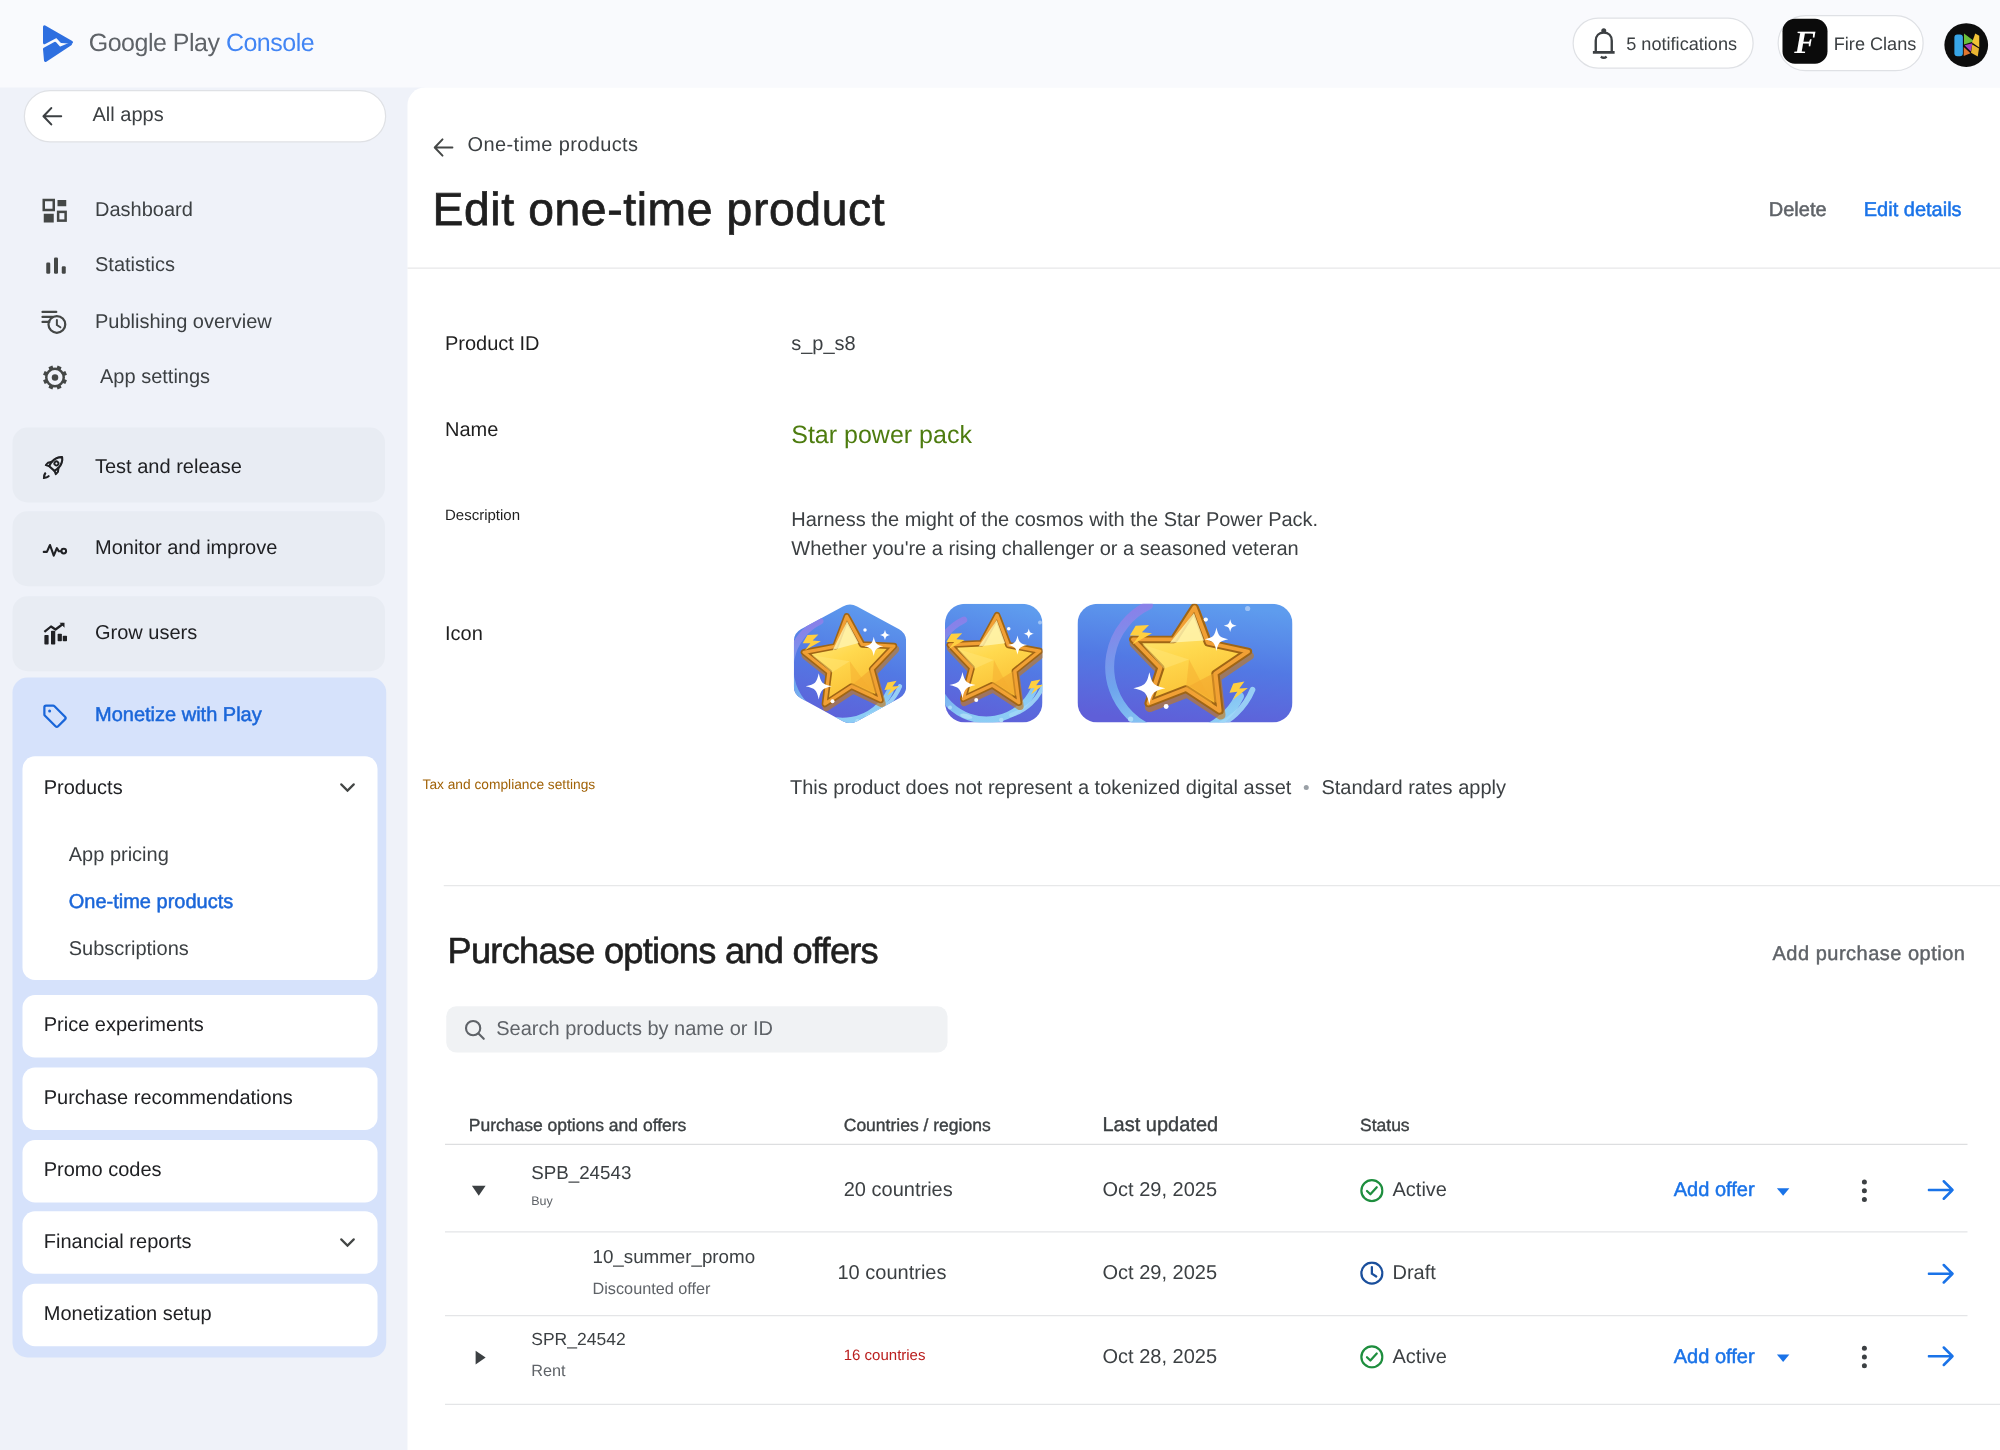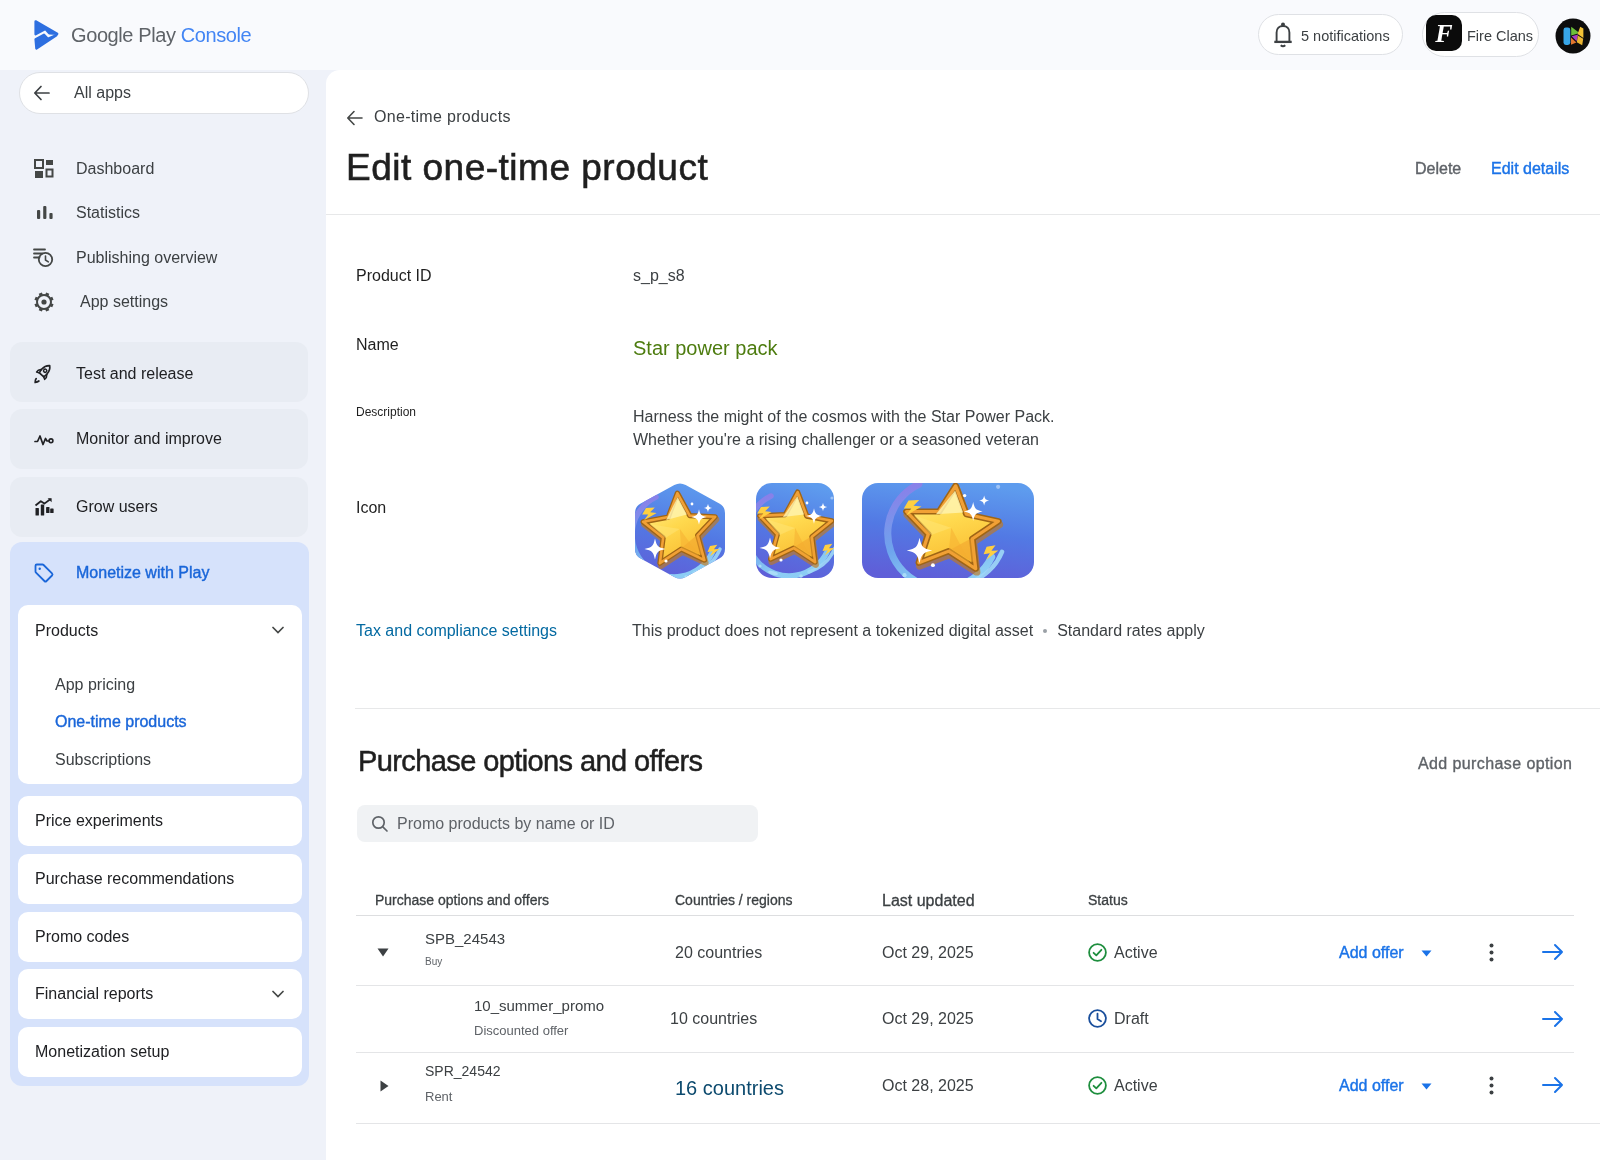--- a/index.html
+++ b/index.html
@@ -255,32 +255,32 @@
           <g transform="translate(1,-1) rotate(6) scale(1.28,1.17)">
             <use href="#stargrp"></use>
           </g>
           <g transform="scale(1.22)">
             <use href="#overdeco"></use>
           </g>
         </g>
     </g>
   </svg>
 
-  <div class="abs" style="left:356px;top:622px;font-size:16px;color:#0369a1;">Tax and compliance settings</div>
+  <div class="abs" style="left:338px;top:622px;font-size:11px;color:#a16207;">Tax and compliance settings</div>
   <div class="abs" style="left:632px;top:622px;font-size:16px;color:#3c4043;">This product does not represent a tokenized digital asset<span style="display:inline-block;width:4px;height:4px;border-radius:50%;background:#9aa0a6;margin:0 10px;vertical-align:3px;"></span>Standard rates apply</div>
   <div class="abs" style="left:355px;top:708px;width:1245px;height:1px;background:#e7e8e9;"></div>
 
   <div class="abs" style="left:358px;top:745px;font-size:29px;color:#1f1f1f;font-weight:500;letter-spacing:-0.6px;-webkit-text-stroke:0.5px #1f1f1f;">Purchase options and offers</div>
   <div class="abs" style="left:1418px;top:755px;font-size:16px;color:#5f6368;font-weight:500;letter-spacing:0.4px;-webkit-text-stroke:0.35px #5f6368;">Add purchase option</div>
   <div class="abs" style="left:357px;top:805px;width:401px;height:37px;background:#f0f2f4;border-radius:8px;"></div>
   <svg class="abs" style="left:371px;top:815px" width="18" height="18" viewBox="0 0 18 18">
     <circle cx="7.5" cy="7.5" r="5.7" fill="none" stroke="#5f6368" stroke-width="1.7"></circle>
     <path d="M11.8 11.8 L16 16" stroke="#5f6368" stroke-width="1.7" stroke-linecap="round"></path>
   </svg>
-  <div class="abs" style="left:397px;top:815px;font-size:16px;color:#5f6368;">Promo products by name or ID</div>
+  <div class="abs" style="left:397px;top:815px;font-size:16px;color:#5f6368;">Search products by name or ID</div>
 
   <div class="abs" style="left:375px;top:892px;font-size:14px;color:#3c4043;font-weight:500;-webkit-text-stroke:0.3px #3c4043;">Purchase options and offers</div>
   <div class="abs" style="left:675px;top:892px;font-size:14px;color:#3c4043;font-weight:500;-webkit-text-stroke:0.3px #3c4043;">Countries / regions</div>
   <div class="abs" style="left:882px;top:892px;font-size:16px;color:#3c4043;font-weight:500;-webkit-text-stroke:0.3px #3c4043;">Last updated</div>
   <div class="abs" style="left:1088px;top:892px;font-size:14px;color:#3c4043;font-weight:500;-webkit-text-stroke:0.3px #3c4043;">Status</div>
   <div class="abs" style="left:356px;top:915px;width:1218px;height:1px;background:#dddee0;"></div>
 
   <svg class="abs" style="left:377px;top:948px" width="12" height="9" viewBox="0 0 12 9">
       <path d="M0.5 0.5 L11.5 0.5 L6 8.5 Z" fill="#3c4043"></path>
     </svg>
@@ -319,21 +319,21 @@
   <svg class="abs" style="left:1542px;top:1010px" width="22" height="18" viewBox="0 0 22 18">
     <path d="M1 9 L20 9 M13 2 L20 9 L13 16" fill="none" stroke="#1a73e8" stroke-width="2" stroke-linecap="round" stroke-linejoin="round"></path>
   </svg>
   <div class="abs" style="left:356px;top:1052px;width:1218px;height:1px;background:#e4e5e7;"></div>
 
   <svg class="abs" style="left:380px;top:1080px" width="9" height="12" viewBox="0 0 9 12">
       <path d="M0.5 0.5 L8.5 6 L0.5 11.5 Z" fill="#3c4043"></path>
     </svg>
   <div class="abs" style="left:425px;top:1063px;font-size:14px;color:#3c4043;">SPR_24542</div>
   <div class="abs" style="left:425px;top:1089px;font-size:13px;color:#5f6368;">Rent</div>
-  <div class="abs" style="left:675px;top:1077px;font-size:20px;color:#0c4a6e;">16 countries</div>
+  <div class="abs" style="left:675px;top:1077px;font-size:12px;color:#b91c1c;">16 countries</div>
   <div class="abs" style="left:882px;top:1077px;font-size:16px;color:#3c4043;">Oct 28, 2025</div>
   <svg class="abs" style="left:1088px;top:1076px" width="19" height="19" viewBox="0 0 19 19">
     <circle cx="9.5" cy="9.5" r="8.4" fill="none" stroke="#1e8e3e" stroke-width="1.8"></circle>
     <path d="M5.6 9.8 L8.3 12.4 L13.4 6.8" fill="none" stroke="#1e8e3e" stroke-width="1.8" stroke-linecap="round" stroke-linejoin="round"></path>
   </svg>
   <div class="abs" style="left:1114px;top:1077px;font-size:16px;color:#3c4043;">Active</div>
   <div class="abs" style="left:1339px;top:1077px;font-size:16px;color:#1a73e8;font-weight:500;-webkit-text-stroke:0.4px #1a73e8;">Add offer</div>
   <svg class="abs" style="left:1421px;top:1083px" width="11" height="7" viewBox="0 0 11 7">
       <path d="M0.5 0.5 L10.5 0.5 L5.5 6.5 Z" fill="#1a73e8"></path>
     </svg>

